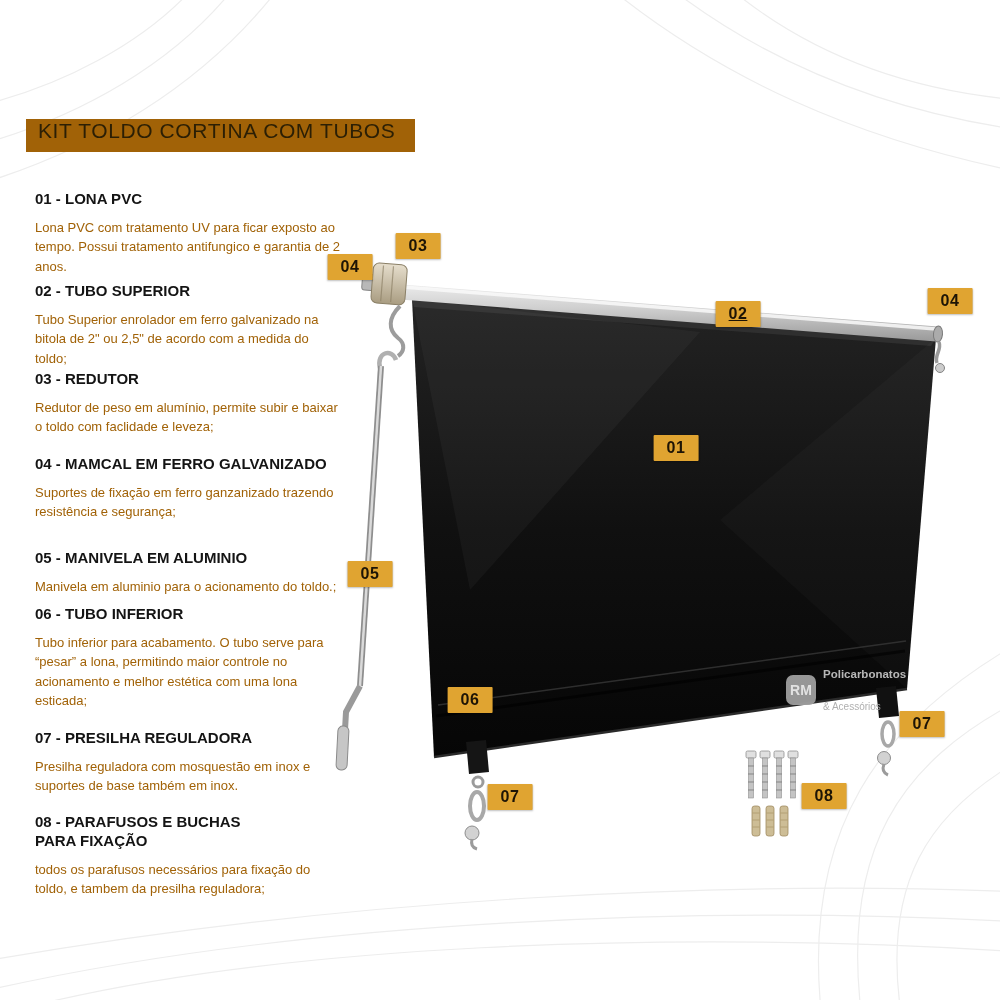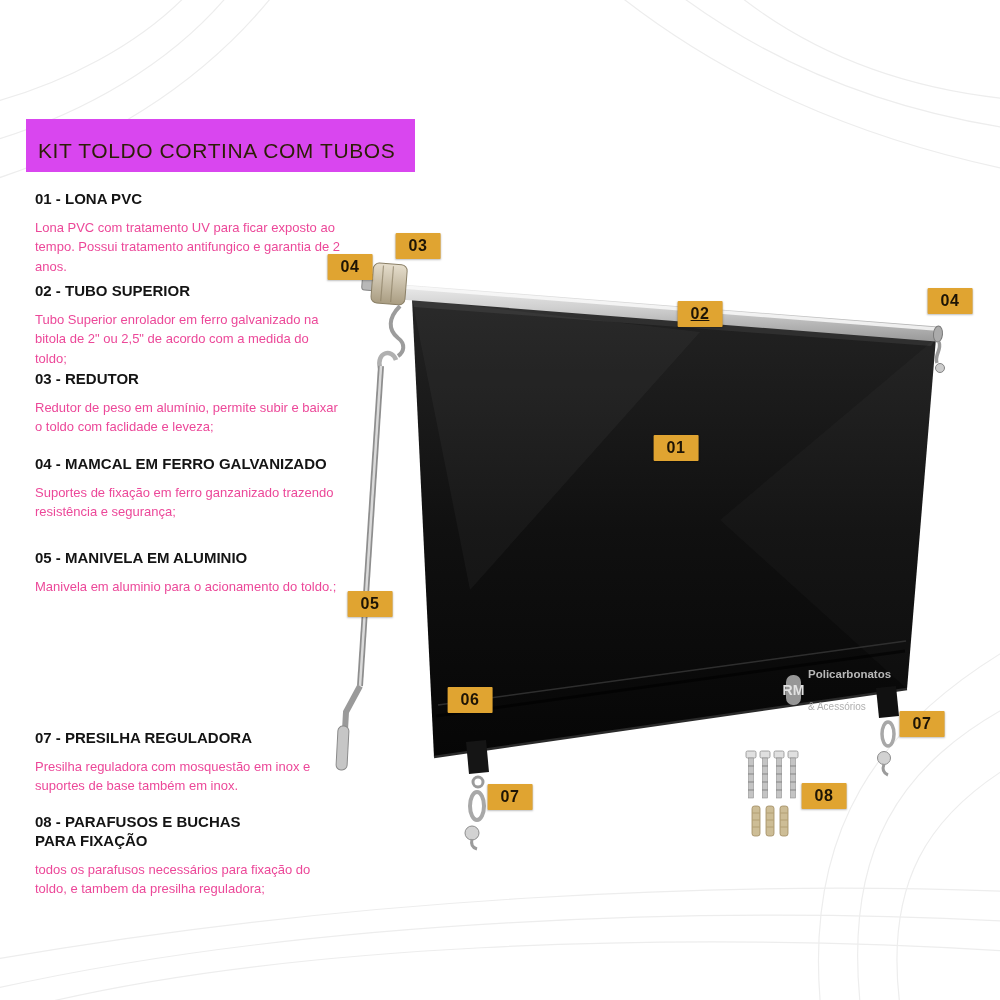--- a/index.html
+++ b/index.html
@@ -4,49 +4,49 @@
 <style>
   html,body{margin:0;padding:0;}
   body{font-family:"Liberation Sans", sans-serif; background:#fff;}
   .page{position:relative;width:1000px;height:1000px;background:#ffffff;overflow:hidden;}
   svg.bg,svg.art{position:absolute;inset:0;width:1000px;height:1000px;pointer-events:none;}
   svg.bg{z-index:0;}
   svg.art{z-index:1;}
 
   .title-bar{
     position:absolute;left:26px;top:119px;z-index:2;
-    background:#d946ef;color:#2b1f05;
+    background:#a16207;color:#2b1f05;
     font-size:21px;letter-spacing:.6px;font-weight:500;
-    padding:20px 20px 9px 12px;white-space:nowrap;
+    padding:0 20px 9px 12px;white-space:nowrap;
   }
 
   .sections{position:absolute;inset:0;z-index:2;}
   .sec{position:absolute;left:35px;width:308px;color:#1c1c1c;}
   .sec h3{margin:0 0 9px 0;font-size:15px;line-height:1.25;font-weight:bold;color:#141414;}
-  .sec p{margin:0;font-size:13px;line-height:1.5;color:#ec4899;}
+  .sec p{margin:0;font-size:13px;line-height:1.5;color:#a16207;}
   .sec.s8 h3{max-width:220px;}
 
   .badge{
     position:absolute;z-index:3;transform:translate(-50%,-50%);
     background:#E0A431;color:#1d1405;font-weight:bold;font-size:16px;
     padding:5px 13px;border-radius:1px;line-height:1;letter-spacing:.5px;
     box-shadow:0 1px 2px rgba(0,0,0,.25);
   }
   .b03{left:418px;top:246px;} .b04l{left:350px;top:267px;}
-  .b02{left:700px;top:314px;text-decoration:underline;} .b04r{left:950px;top:301px;}
-  .b01{left:676px;top:448px;} .b05{left:370px;top:574px;margin-top:30px;}
+  .b02{left:738px;top:314px;text-decoration:underline;} .b04r{left:950px;top:301px;}
+  .b01{left:676px;top:448px;} .b05{left:370px;top:574px;}
   .b06{left:470px;top:700px;} .b07l{left:510px;top:797px;}
   .b07r{left:922px;top:724px;} .b08{left:824px;top:796px;}
 
   .watermark{
     position:absolute;left:786px;top:668px;z-index:3;
     display:flex;align-items:center;gap:7px;opacity:.92;
   }
   .wm-logo{
-    width:15px;height:30px;border-radius:7px;background:#a3a3a3;
+    width:30px;height:30px;border-radius:7px;background:#a3a3a3;
     color:#f5f5f5;font-weight:bold;font-size:14px;
     display:flex;align-items:center;justify-content:center;
   }
   .wm-text{display:flex;flex-direction:column;line-height:1.15;}
   .wm-line1{font-size:11.5px;color:#c6c6c6;font-weight:bold;}
   .wm-line2{font-size:10px;color:#a9a9a9;margin-top:20px;}
 </style>
 </head>
 <body>
 
@@ -190,20 +190,24 @@
       <p>Redutor de peso em alumínio, permite subir e baixar o toldo com faclidade e leveza;</p>
     </div>
     <div class="sec" style="top:455px">
       <h3>04 - MAMCAL  EM FERRO GALVANIZADO</h3>
       <p>Suportes de fixação em ferro ganzanizado trazendo resistência e segurança;</p>
     </div>
     <div class="sec" style="top:549px">
       <h3>05 - MANIVELA EM ALUMINIO</h3>
       <p>Manivela em aluminio para o acionamento do toldo.;</p>
     </div>
+    <div class="sec" style="top:605px">
+      <h3>06 - TUBO INFERIOR</h3>
+      <p>Tubo inferior para acabamento. O tubo serve para “pesar” a lona, permitindo maior controle no acionamento e melhor estética com uma lona esticada;</p>
+    </div>
     <div class="sec" style="top:729px">
       <h3>07 - PRESILHA REGULADORA</h3>
       <p>Presilha reguladora com mosquestão em inox e suportes de base também em inox.</p>
     </div>
     <div class="sec s8" style="top:813px">
       <h3>08 - PARAFUSOS E BUCHAS PARA FIXAÇÃO</h3>
       <p>todos os parafusos necessários para fixação do toldo, e tambem da presilha reguladora;</p>
     </div>
   </div>
 

